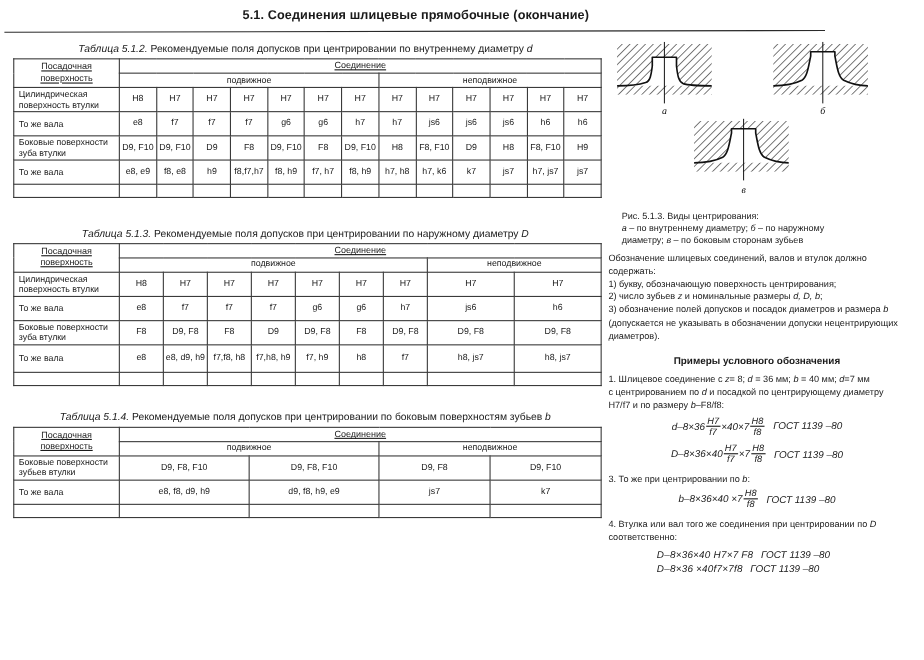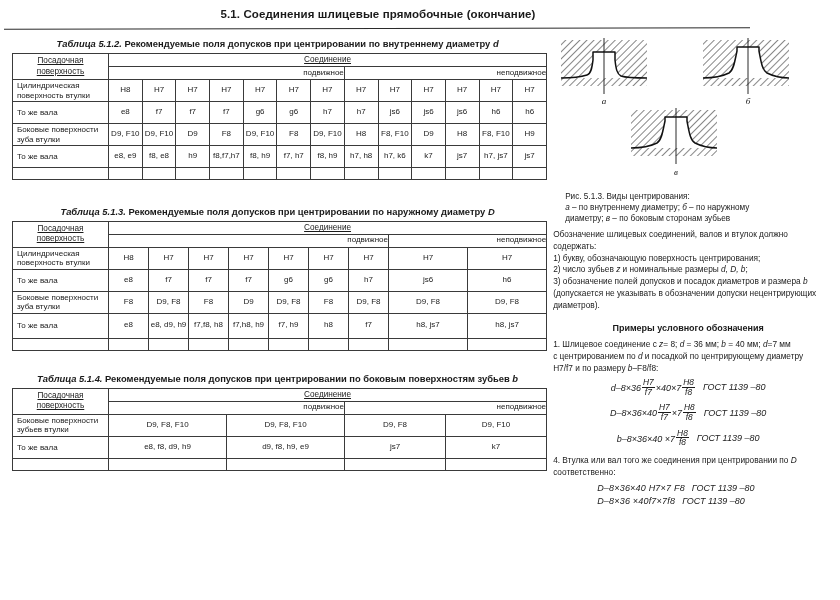--- a/index.html
+++ b/index.html
@@ -49,21 +49,20 @@
     padding-left: 6px; padding-right: 8px;
     box-sizing: border-box;
   }
   
   .tbl-caption {
     font-size: 9.4px;
     font-style: italic;
     text-align: center;
     margin: 0 0 4px 0;
     padding-right: 4px;
-    font-weight: bold;
   }
   .tbl-caption .cap-reg { font-style: normal; }
   .tbl-caption .cap-ital { font-style: italic; }
   
   table.data {
     border-collapse: collapse;
     width: 534px;
     table-layout: fixed;
     font-size: 8px;
   }
@@ -82,21 +81,20 @@
     font-size: 8px;
     line-height: 1.18;
   }
   table.data td.stub {
     text-align: center;
     font-size: 8.2px;
     line-height: 1.25;
   }
   table.data td.grp {
     font-size: 8px;
-    text-align: right;
   }
   table.data td.conn {
     font-size: 8.2px;
   }
   .h-conn { height: 13px; text-decoration: underline; }
   .h-grp  { height: 13px; }
   .h-row  { height: 22px; }
   .h-row2 { height: 25px; }
   .h-foot { height: 9px; }
   .tbl-block { margin-bottom: 0; }
@@ -467,20 +465,23 @@
         <span>H7/f7 и по размеру </span><span class="ital">b</span><span>–F8/f8:</span>
       </div>
       <div class="formula">
         <span>d–8×36</span><span class="frac"><span class="num">H7</span><span class="den">f7</span></span><span>×40×7</span><span class="frac"><span class="num">H8</span><span class="den">f8</span></span><span class="gost">ГОСТ 1139 –80</span>
       </div>
 
       <div class="formula">
         <span>D–8×36×40</span><span class="frac"><span class="num">H7</span><span class="den">f7</span></span><span>×7</span><span class="frac"><span class="num">H8</span><span class="den">f8</span></span><span class="gost">ГОСТ 1139 –80</span>
       </div>
 
+      <div class="ex-item">
+        <span>3. То же при центрировании по </span><span class="ital">b</span><span>:</span>
+      </div>
       <div class="formula">
         <span>b–8×36×40 ×7</span><span class="frac"><span class="num">H8</span><span class="den">f8</span></span><span class="gost">ГОСТ 1139 –80</span>
       </div>
 
       <div class="ex-item">
         <span>4. Втулка или вал того же соединения при центрировании по </span><span class="ital">D</span><br>
         <span>соответственно:</span>
       </div>
       <div class="formula indent">
         <span class="f-sp">D–8×36×40 H7×7 F8</span><span class="gost">ГОСТ 1139 –80</span>

